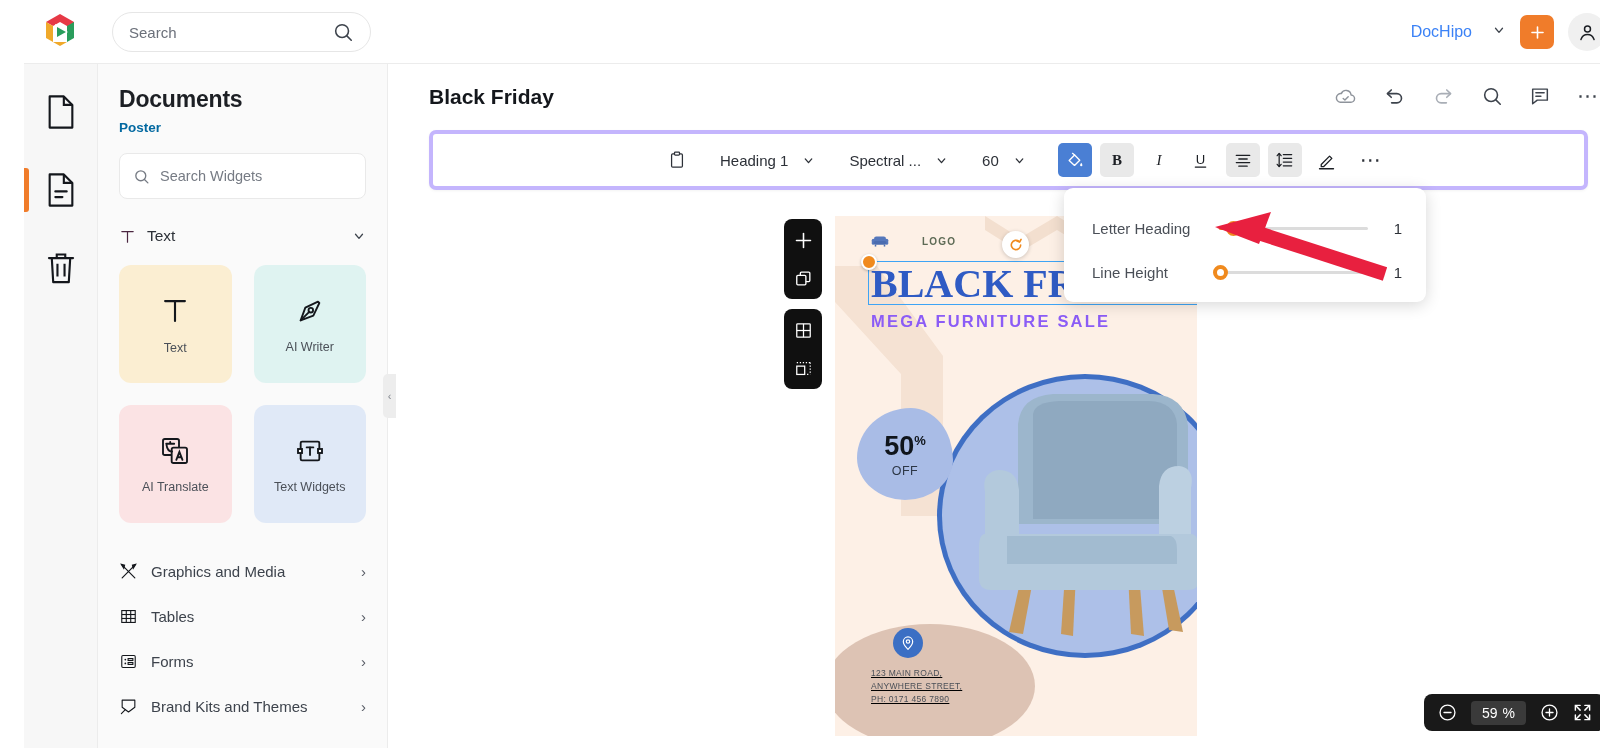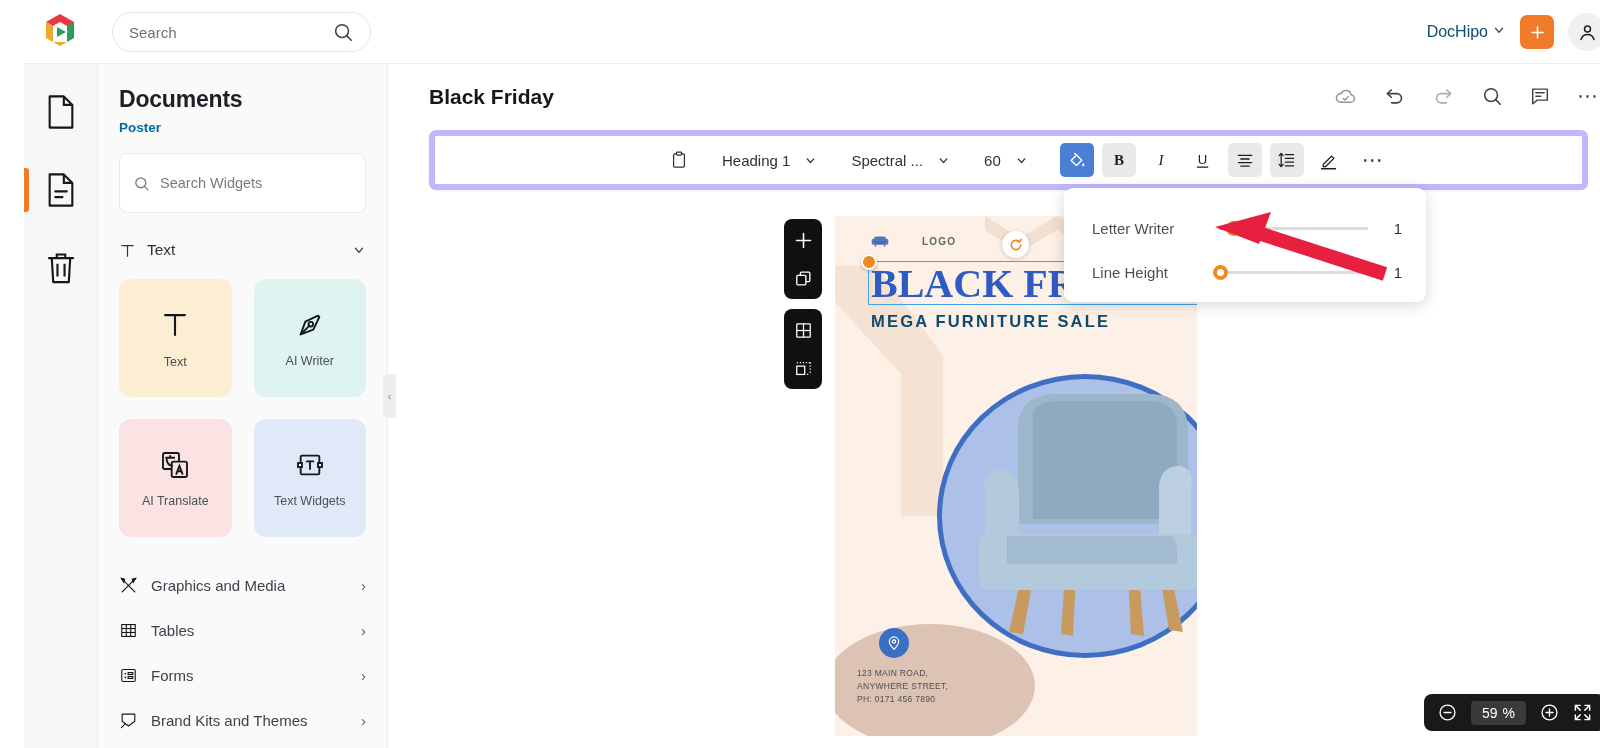--- a/index.html
+++ b/index.html
@@ -27,22 +27,22 @@
   .global-search input {
     border: none; outline: none; flex: 1; font-size: 15px; color: #4a4f57;
     font-family: "Liberation Sans", sans-serif; background: transparent;
   }
   .global-search input::placeholder { color: #6b707a; }
   .topbar-right {
     position: absolute; right: 18px; top: 0; height: 64px;
     display: flex; align-items: center; gap: 14px;
   }
   .workspace-sel {
-    display: flex; align-items: flex-start; gap: 4px;
-    font-size: 16px; color: #0c4a6e; cursor: pointer;
+    display: flex; align-items: flex-start; gap: 20px;
+    font-size: 16px; color: #3b82f6; cursor: pointer;
   }
   .plus-btn {
     width: 34px; height: 34px; border-radius: 7px; background: #f07c2a;
     display: flex; align-items: center; justify-content: center;
     color: #fff; font-size: 24px; line-height: 1; font-weight: 300; cursor: pointer;
   }
   .avatar-btn {
     width: 38px; height: 38px; border-radius: 50%; background: #f0f0f0;
     display: flex; align-items: center; justify-content: center; cursor: pointer;
   }
@@ -61,21 +61,21 @@
   }
 
   
   .panel {
     position: absolute; left: 74px; top: 64px; width: 290px; height: 684px;
     background: #fafafa; border-right: 1px solid #ececec; padding: 22px 21px 0 21px;
   }
   .panel-title { font-size: 23px; font-weight: bold; color: #1c1f24; letter-spacing: -0.2px; }
   .panel-sub { font-size: 13.5px; color: #0369a1; margin-top: 7px; font-weight: 600; }
   .widget-search {
-    margin-top: 18px; height: 60px; background: #fff; border: 1px solid #e9e9e9;
+    margin-top: 18px; height: 46px; background: #fff; border: 1px solid #e9e9e9;
     border-radius: 8px; display: flex; align-items: center; padding: 0 13px; gap: 10px;
   }
   .widget-search input {
     border: none; outline: none; flex: 1; font-size: 14.5px; color: #4a4f57;
     font-family: "Liberation Sans", sans-serif; background: transparent;
   }
   .widget-search input::placeholder { color: #767b84; }
   .section-head {
     margin-top: 22px; height: 30px; display: flex; align-items: center; gap: 11px; cursor: pointer;
   }
@@ -103,21 +103,21 @@
   
   .editor { position: absolute; left: 364px; top: 64px; width: 1236px; height: 684px; background: #fff; }
   .doc-title {
     position: absolute; left: 41px; top: 21px; font-size: 21px; font-weight: bold; color: #14171c;
   }
   .doc-actions { position: absolute; right: 25px; top: 20px; display: flex; align-items: center; gap: 26px; }
   .doc-actions .ia { cursor: pointer; display:flex; align-items:center; }
 
   .fmt-toolbar {
     position: absolute; left: 41px; top: 66px; width: 1159px; height: 60px;
-    background: #fff; border: 6px solid #c4b5fd; border-radius: 7px;
+    background: #fff; border: 4px solid #c4b5fd; border-radius: 7px;
     box-shadow: 0 1px 3px rgba(0,0,0,.05);
     display: flex; align-items: center; padding-left: 225px; gap: 0;
   }
   .tb-icon { width: 38px; height: 38px; display:flex; align-items:center; justify-content:center; cursor:pointer; border-radius:5px; }
   .tb-select {
     display: flex; align-items: center; gap: 14px; cursor: pointer;
     font-size: 15px; color: #2d3138; padding: 0 10px; margin-left: 14px;
   }
   .tb-sep { width: 14px; }
   .tb-btn {
@@ -178,33 +178,33 @@
     position: absolute; left: -8px; top: -8px; width: 16px; height: 16px; border-radius: 50%;
     background: #f08a1e; border: 2px solid #fff; box-shadow: 0 1px 3px rgba(0,0,0,.25); cursor: pointer;
   }
   .headline {
     position: absolute; left: 36px; top: 48px; z-index: 12;
     font-family: "Liberation Serif", serif; font-weight: bold; font-size: 40px;
     color: #2f5bc4; white-space: nowrap; line-height: 1;
   }
   .subhead {
     position: absolute; left: 36px; top: 96px; z-index: 12;
-    font-size: 16.5px; font-weight: bold; color: #0c4a6e; letter-spacing: 2.2px; white-space: nowrap;
+    font-size: 16.5px; font-weight: bold; color: #8b5cf6; letter-spacing: 2.2px; white-space: nowrap;
   }
   .badge {
     position: absolute; left: 22px; top: 192px; width: 96px; height: 92px; z-index: 12;
     display: flex; flex-direction: column; align-items: center; justify-content: center;
   }
   .badge-blob { position: absolute; inset: 0; background: #a9bce6;
     border-radius: 56% 44% 50% 50% / 54% 56% 44% 46%; }
   .badge-main { position: relative; font-size: 27px; font-weight: bold; color: #10151c; z-index: 2; }
   .badge-main sup { font-size: 13px; font-weight: bold; }
   .badge-off { position: relative; font-size: 12.5px; color: #2d3746; z-index: 2; margin-top: 2px; letter-spacing: .5px; }
 
-  .addr-block { position: absolute; left: 22px; top: 412px; z-index: 12; }
+  .addr-block { position: absolute; left: 36px; top: 412px; z-index: 12; text-decoration: underline; }
   .pin {
     width: 30px; height: 30px; border-radius: 50%; background: #3b6fc4;
     display: flex; align-items: center; justify-content: center; margin-left: 22px;
   }
   .addr-text { margin-top: 9px; font-size: 8.5px; color: #4a4f57; line-height: 1.55; letter-spacing: .3px; }
 
   
   .zoom-pill {
     position: absolute; right: 19px; bottom: 17px; height: 37px; background: #191919;
     border-radius: 8px; display: flex; align-items: center; gap: 13px; padding: 0 13px; z-index: 50;
@@ -591,20 +591,27 @@
           </svg>
           <span class="logo-text">LOGO</span>
         </div>
 
         <div class="sel-box">
           <span class="sel-handle"></span>
         </div>
         <div class="headline">BLACK FRIDAY</div>
         <div class="subhead">MEGA FURNITURE SALE</div>
 
+        <div class="badge">
+          <span class="badge-blob"></span>
+          <span class="badge-main">
+            <span>50</span><sup>%</sup>
+          </span>
+          <span class="badge-off">OFF</span>
+        </div>
 
         <div class="addr-block">
           <div class="pin">
             <svg width="16" height="16" viewBox="0 0 24 24" fill="none" stroke="#fff" stroke-width="1.8">
               <path d="M12 21.5s7-6.5 7-11.6A7 7 0 0 0 5 9.9c0 5.1 7 11.6 7 11.6z" stroke-linejoin="round"></path>
               <circle cx="12" cy="9.8" r="2.6"></circle>
             </svg>
           </div>
           <div class="addr-text">
             <div>123 MAIN ROAD,</div>
@@ -643,21 +650,21 @@
             <line x1="20.4" y1="3.6" x2="15" y2="9"></line>
           <line x1="20.4" y1="20.4" x2="15" y2="15"></line>
             <line x1="3.6" y1="20.4" x2="9" y2="15"></line>
         </svg>
       </span>
     </div>
   </div>
 
   <div class="spacing-pop">
     <div class="sp-row">
-      <span class="sp-label">Letter Writer</span>
+      <span class="sp-label">Letter Heading</span>
       <span class="sp-track">
         <span class="sp-fill" style="width:11%"></span>
         <span class="sp-thumb" style="left:5%"></span>
       </span>
       <span class="sp-val">1</span>
     </div>
     <div class="sp-row">
       <span class="sp-label">Line Height</span>
       <span class="sp-track">
         <span class="sp-fill" style="width:0%"></span>

